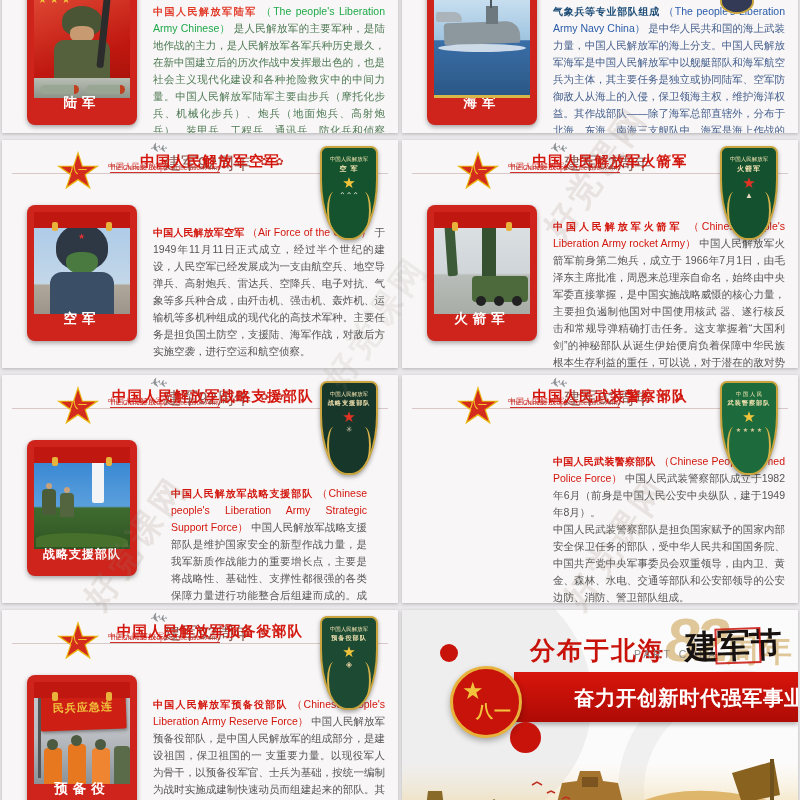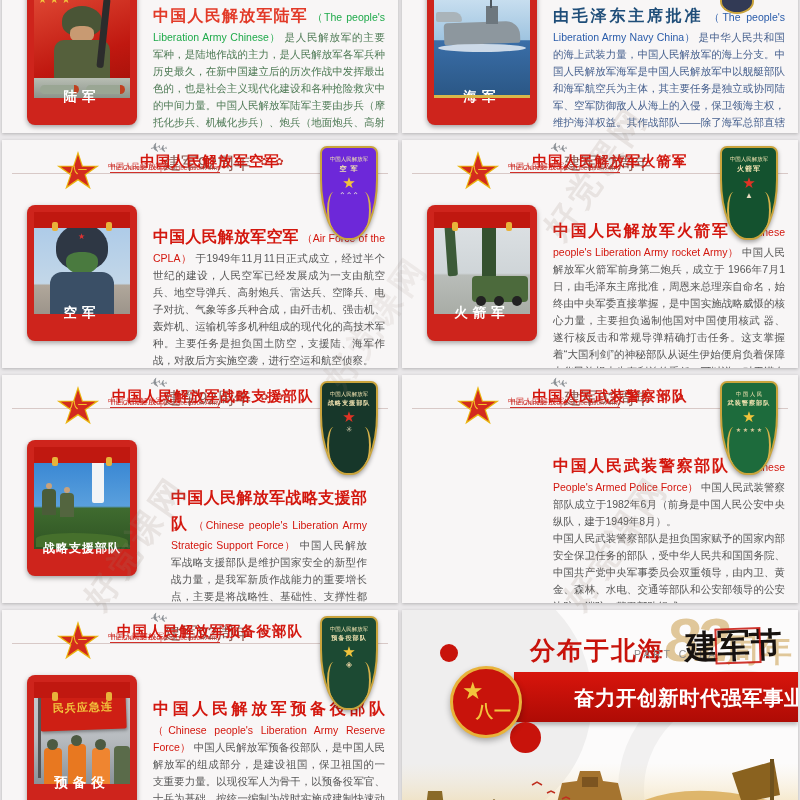--- a/index.html
+++ b/index.html
@@ -26,57 +26,57 @@
   .logo-bold{color:#8a5a50;font-size:17px;font-weight:normal}
   .logo-en{position:absolute;left:108px;top:24px;color:#c8362e;font-size:6.5px;
            border-bottom:1px solid #d0302a;padding-bottom:1px;white-space:nowrap}
   .plum{position:absolute;left:258px;top:16px;color:#c9372e;font-size:10px;letter-spacing:2px}
   .hd-title{position:absolute;left:110px;right:90px;top:12px;text-align:center;
             color:#d3170e;font-weight:bold;font-size:14.5px;letter-spacing:1px;white-space:nowrap}
   
   .badge{position:absolute;right:20px;top:6px;width:58px;height:94px;z-index:3;
          border:2px solid #caa43c;border-radius:7px 7px 46% 46%/7px 7px 64% 64%;
          box-shadow:0 2px 4px rgba(0,0,0,.35);box-sizing:border-box;text-align:center}
-  .b-navy{background:#6d28d9}.b-rocket{background:#14522f}.b-ssf{background:#17372a}
+  .b-navy{background:#14532d}.b-rocket{background:#14522f}.b-ssf{background:#17372a}
   .b-pap{background:#1d6b3c}.b-res{background:#1c4a33}
   .b-l1{margin-top:7px;font-size:6px;transform:scale(.92);color:#f0e2b0;white-space:nowrap}
   .b-l2{font-size:7.5px;font-weight:bold;color:#f0e2b0;letter-spacing:1px;white-space:nowrap;transform:scale(.95)}
   .b-star{font-size:15px;line-height:18px;color:#f2c43c}
   .b-star.red{color:#e03325}
   .b-laurel{position:absolute;left:5px;right:5px;bottom:8px;height:38px}
   .b-laurel:before,.b-laurel:after{content:"";position:absolute;top:0;width:14px;height:36px;
          border:0 solid #d8b24a}
   .b-laurel:before{left:0;border-left-width:2px;border-radius:50% 0 0 50%/60% 0 0 60%}
   .b-laurel:after{right:0;border-right-width:2px;border-radius:0 50% 50% 0/0 60% 60% 0}
   .b-wing{color:#e8e4d8;font-size:8px;line-height:8px}
   .badge-tip{position:absolute;top:95px;right:44px;width:30px;height:12px;background:#323a55;
          border:2px solid #caa43c;border-top:none;border-radius:0 0 50% 50%/0 0 90% 90%;z-index:3}
   
   .pcard{position:absolute;left:25px;top:65px;width:110px;height:136px;background:#ce241c;
          border-radius:8px;box-shadow:0 2px 5px rgba(0,0,0,.35)}
   .r1 .pcard{top:80px;height:140px}
   .pphoto{position:absolute;left:7px;right:7px;top:7px;bottom:27px;overflow:hidden;background:#dde4ea}
-  .plabel{position:absolute;left:0;right:0;bottom:19px;text-align:center;color:#fff;
+  .plabel{position:absolute;left:0;right:0;bottom:13px;text-align:center;color:#fff;
           font-size:13.5px;font-weight:bold;letter-spacing:5px}
   .curtain{position:absolute;left:0;right:0;top:0;height:16px;z-index:2;
      background:radial-gradient(circle at 10% 120%,transparent 9px,#c01810 10px),
                 radial-gradient(circle at 50% 120%,transparent 9px,#c01810 10px),
                 radial-gradient(circle at 90% 120%,transparent 9px,#c01810 10px)}
   .curtain:before,.curtain:after{content:"";position:absolute;top:10px;width:6px;height:9px;
      background:#e8b33a;border-radius:2px}
   .curtain:before{left:18px}.curtain:after{right:18px}
   .goldline{position:absolute;left:0;right:0;bottom:0;height:3px;background:#d8b84a;z-index:2}
   
   .art{position:absolute;inset:0}
   .blob{position:absolute}
   
   .bd{position:absolute;left:151px;right:13px;top:84px;font-size:10.5px;line-height:1.62;
       text-align:justify;color:#555}
   .r1 .bd{top:98px}
-  .bd b{font-size:16px}
+  .bd b{font-size:10px}
   .t-red b{color:#d3170e}.t-red .en{color:#d3170e}
   .t-green b{color:#e23a28}.t-green .en{color:#1faa4b}
   .t-blue b{color:#1f4e79}.t-blue .en{color:#2a5caa}
   .bd .txt{white-space:pre-line}
   .bdy-army{color:#4e7a55}.bdy-navy{color:#46608e}
   
   .dv{background:#fcfbfb}
   .dv-circle-bg1{position:absolute;left:-70px;top:-40px;width:260px;height:260px;border-radius:50%;
       background:#efeeee}
   .dv-circle-bg2{position:absolute;right:-60px;top:60px;width:240px;height:240px;border-radius:50%;
@@ -143,21 +143,21 @@
         <div class="blob" style="left:52px;top:14px;width:12px;height:18px;background:#6d777e"></div>
         <div class="blob" style="left:56px;top:6px;width:2px;height:10px;background:#4d575e"></div>
         <div class="blob" style="left:4px;top:52px;width:88px;height:8px;background:rgba(255,255,255,.75);border-radius:50%"></div>
         <div class="blob" style="left:2px;top:20px;width:26px;height:10px;background:#aab4ba;border-radius:2px 8px 2px 2px"></div>
       </div>
       <div class="goldline"></div>
     </div>
     <div class="plabel">海军</div>
   </div>
   <p class="bd t-blue" style="margin:0">
-    <b>由毛泽东主席批准</b>
+    <b>气象兵等专业部队组成</b>
     <span class="en">（The people's Liberation Army Navy China）</span>
     <span class="txt bdy-navy">是中华人民共和国的海上武装力量，中国人民解放军的海上分支。中国人民解放军海军是中国人民解放军中以舰艇部队和海军航空兵为主体，其主要任务是独立或协同陆军、空军防御敌人从海上的入侵，保卫领海主权，维护海洋权益。其作战部队——除了海军总部直辖外，分布于北海、东海、南海三支舰队中。海军是海上作战的主力，具有在水面、水中、空中作战的能力。</span>
   </p>
 </div>
 
 <div class="sl r2 c1">
   <div class="hd">
     <div class="hd-line"></div>
     <div class="star">
         <div class="star-in"></div>

